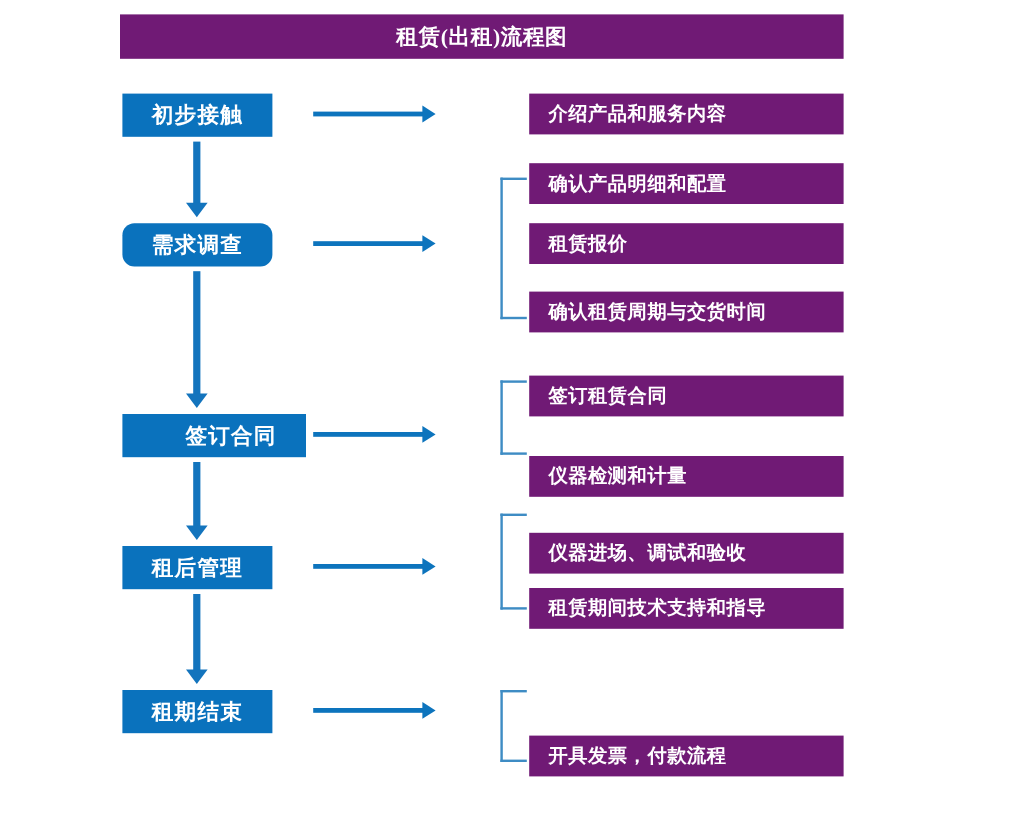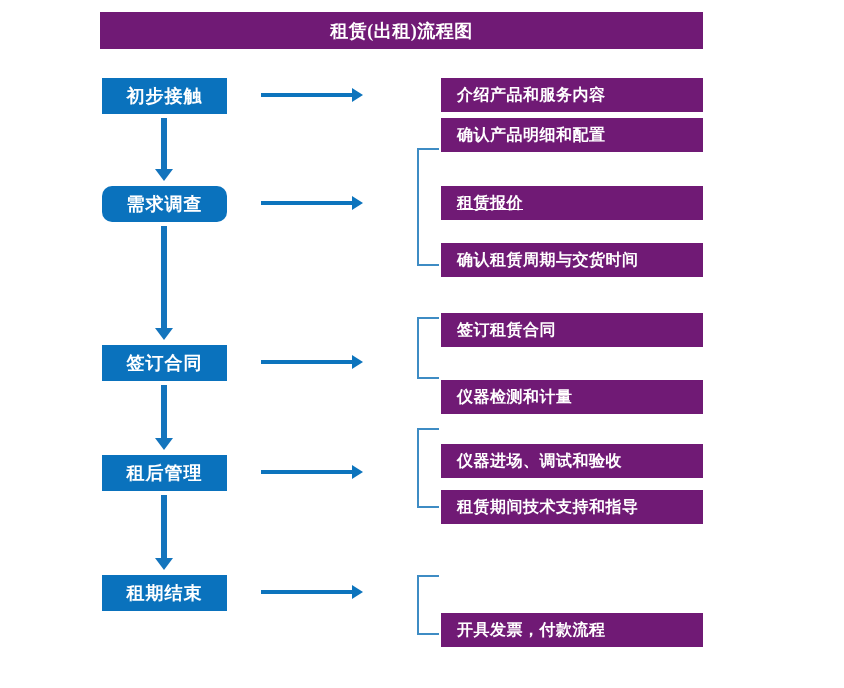--- a/index.html
+++ b/index.html
@@ -112,43 +112,43 @@
 </style>
 </head>
 <body>
 
 <div id="canvas">
 
   <div class="title-bar">租赁(出租)流程图</div>
 
   <div class="stage-box" style="top:78px;">初步接触</div>
   <div class="stage-box" style="top:186px;border-radius:10px;">需求调查</div>
-  <div class="stage-box" style="top:345px;">签订合同</div>
+  <div class="stage-box" style="top:345px;padding-left:28px;">签订合同</div>
   <div class="stage-box" style="top:575px;">租期结束</div>
   <div class="stage-box" style="top:455px;">租后管理</div>
 
   <div class="v-arrow" style="top:118px; height:52px;"></div>
   <div class="v-arrow" style="top:226px; height:103px;"></div>
   <div class="v-arrow" style="top:385px; height:54px;"></div>
   <div class="v-arrow" style="top:495px; height:64px;"></div>
 
   <div class="h-arrow" style="top:93px;"></div>
   <div class="h-arrow" style="top:201px;"></div>
   <div class="h-arrow" style="top:360px;"></div>
   <div class="h-arrow" style="top:470px;"></div>
   <div class="h-arrow" style="top:590px;"></div>
 
   <div class="bracket" style="top:148px; height:118px;"></div>
   <div class="bracket" style="top:317px; height:62px;"></div>
   <div class="bracket" style="top:428px; height:80px;"></div>
   <div class="bracket" style="top:575px; height:60px;"></div>
 
   <div class="task-box" style="top:78px;">介绍产品和服务内容</div>
-  <div class="task-box" style="top:118px;">确认产品明细和配置</div>
-  <div class="task-box" style="top:186px;text-decoration:underline;">租赁报价</div>
+  <div class="task-box" style="top:136px;">确认产品明细和配置</div>
+  <div class="task-box" style="top:186px;">租赁报价</div>
   <div class="task-box" style="top:243px;">确认租赁周期与交货时间</div>
   <div class="task-box" style="top:313px;">签订租赁合同</div>
   <div class="task-box" style="top:380px;">仪器检测和计量</div>
   <div class="task-box" style="top:444px;text-align:right;">仪器进场、调试和验收</div>
   <div class="task-box" style="top:490px;">租赁期间技术支持和指导</div>
   <div class="task-box" style="top:613px;">开具发票，付款流程</div>
 
 </div>
 
 </body></html>

